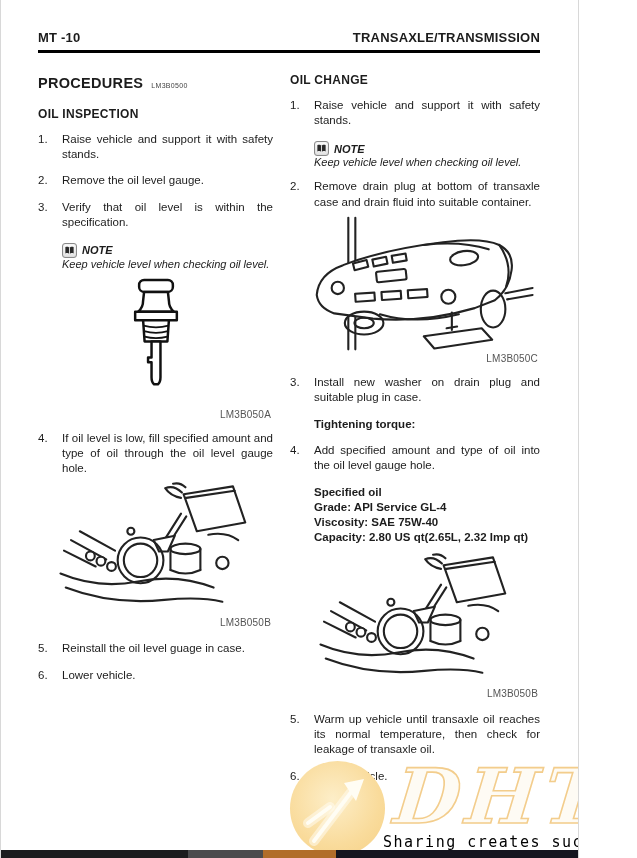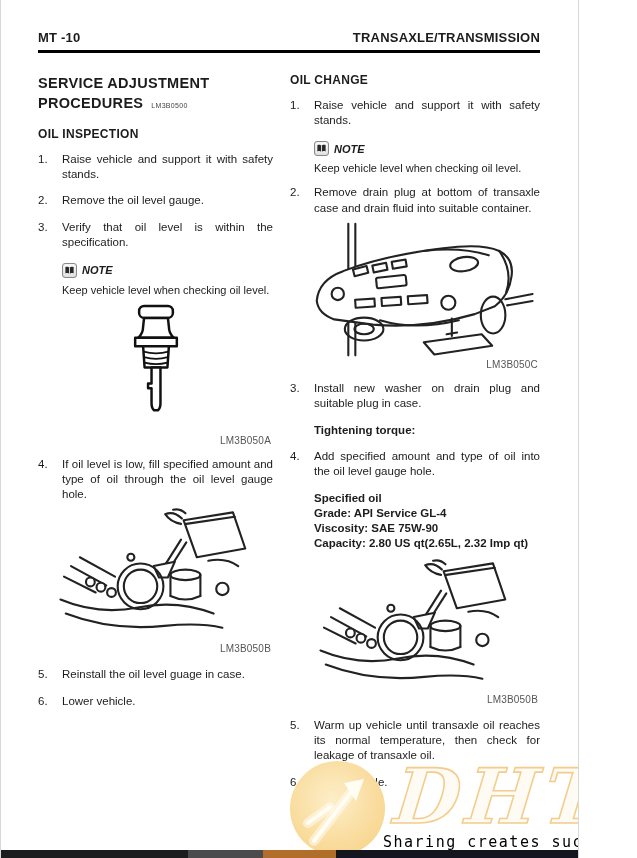--- a/index.html
+++ b/index.html
@@ -25,21 +25,21 @@
   .step { display:flex; margin-top:11px; font-size:11.5px; line-height:1.32; }
   .step .n { width:24px; flex:0 0 24px; }
   .step .t { flex:1; text-align:justify; }
 
   .note { margin:13px 0 0 24px; }
   .note-head { display:flex; align-items:center; gap:5px; }
   .note-ico { display:inline-flex; width:15px; height:15px; border:1px solid #8a8a8a;
               border-radius:3px; background:linear-gradient(#fdfdfd,#e2e2e2);
               box-shadow:inset 0 0 1px #aaa; align-items:center; justify-content:center; }
   .note-lbl { font-size:11px; font-weight:bold; font-style:italic; }
-  .note-txt { font-size:11px; margin-top:6px; }
+  .note-txt { font-size:11px; font-style:italic; }
 
   .fig { position:relative; width:100%; }
   .fig svg.art { display:block; margin:0 auto; }
   .fig-code { position:absolute; right:2px; bottom:0; font-size:10px; color:#555; letter-spacing:.2px; }
 
   .spec { margin:12px 0 0 24px; font-size:11.5px; font-weight:bold; line-height:1.3; }
   .spec .ind { margin-left:18px; }
 
   
   .wm-circle { position:absolute; left:289px; top:761px; width:95px; height:95px; border-radius:50%;
@@ -59,21 +59,20 @@
 
   <div class="hdr">
     <span class="code">MT -10</span>
     <span class="title">TRANSAXLE/TRANSMISSION</span>
   </div>
 
   <div class="cols">
 
     <div class="col">
       <div class="sec-title" style="margin-top:10px;">
-        <div>SERVICE ADJUSTMENT</div>
         <div>
           <span>PROCEDURES</span><span class="sec-code">LM3B0500</span>
         </div>
       </div>
       <div class="sub-head">OIL INSPECTION</div>
 
       <div class="step">
         <span class="n">1.</span>
         <span class="t">Raise vehicle and support it with safety stands.</span>
       </div>
@@ -224,21 +223,21 @@
       </div>
 
       <div class="step">
         <span class="n">4.</span>
         <span class="t">Add specified amount and type of oil into the oil level gauge hole.</span>
       </div>
 
       <div class="spec">
         <div>Specified oil</div>
         <div>Grade: API Service GL-4</div>
-        <div>Viscosity: SAE 75W-90</div>
+        <div>Viscosity: SAE 75W-40</div>
         <div>Capacity: 2.80 US qt(2.65L, 2.32 Imp qt)</div>
       </div>
 
       <div class="fig" style="height:146px; margin-top:8px;">
         <svg class="art" width="215" height="132" viewBox="0 0 240 150" fill="none" stroke="#222" stroke-width="2.4" stroke-linecap="round" stroke-linejoin="round">
           <polygon points="152,14 208,5 222,46 167,56" fill="#fff"></polygon>
           <line x1="155" y1="18" x2="210" y2="10"></line>
           <path d="M150,12 Q141,3 131,7 Q137,16 149,18" fill="#fff"></path>
           <path d="M140,2 Q148,0 154,6"></path>
           <line x1="149" y1="36" x2="130" y2="66"></line>

